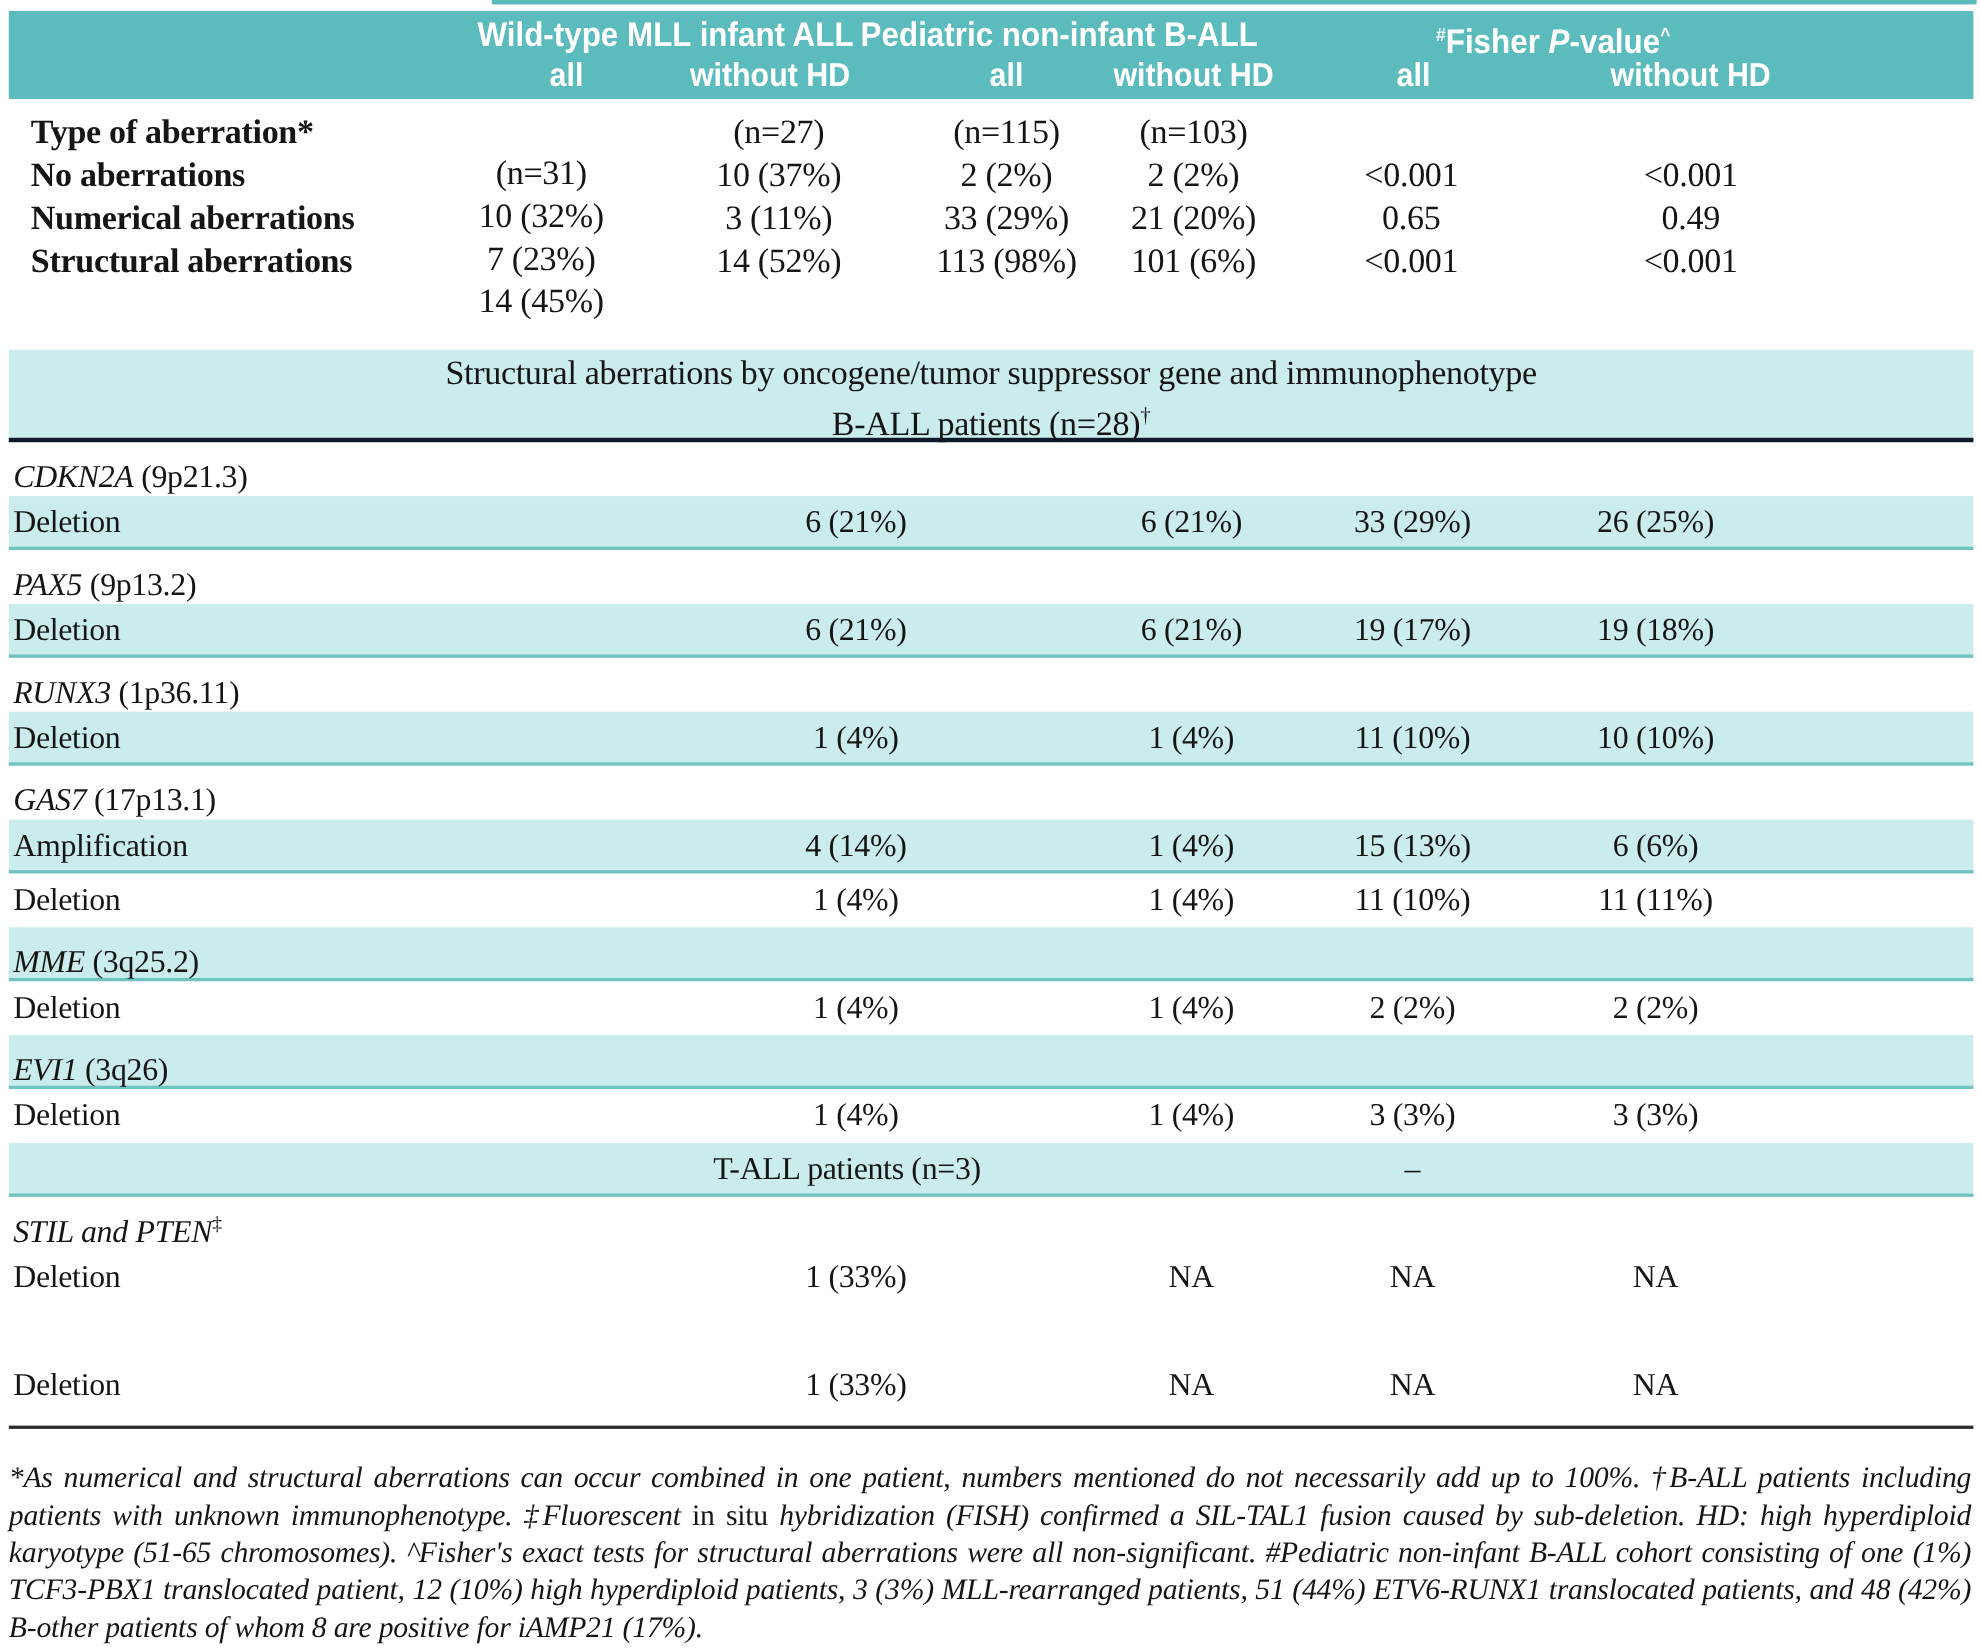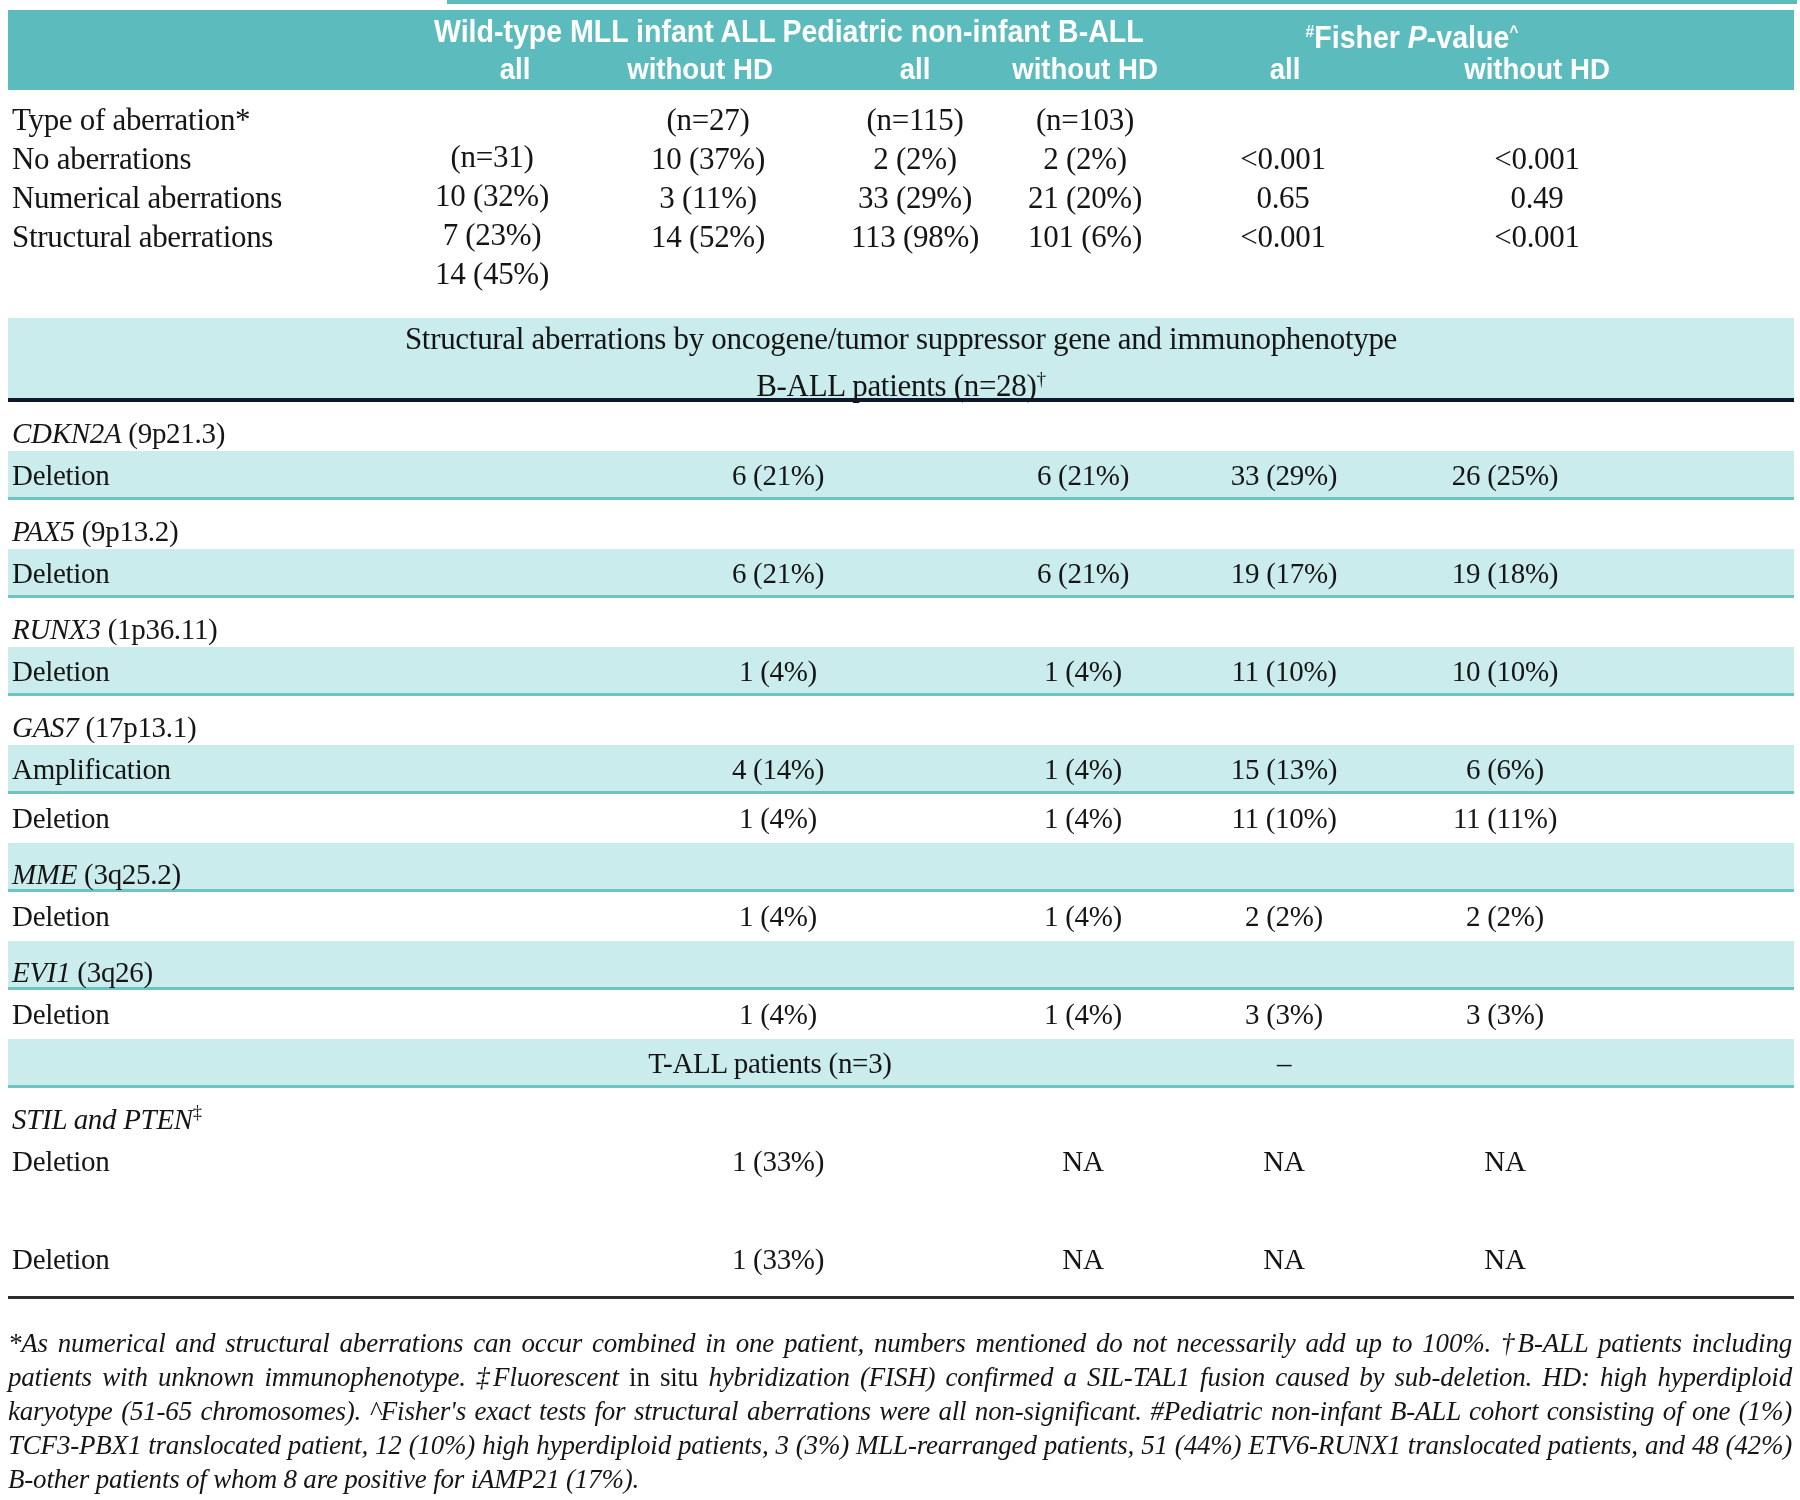--- a/index.html
+++ b/index.html
@@ -17,21 +17,21 @@
     transform:translateX(-50%) scaleX(0.92);
   }
   .hdr .g { top:4px; font-size:31px; line-height:36px; }
   .hdr .s { top:42px; font-size:30px; line-height:34px; }
   .hdr sup { font-size:0.55em; vertical-align:super; }
   .g1{left:597px;} .g2{left:955px;} .g3{left:1404px;}
   .hs1{left:507px;} .hs2{left:692px;} .hs3{left:907px;} .hs4{left:1077px;} .hs5{left:1277px;} .hs6{left:1529px;}
 
   
   .s1row { position:absolute; left:8px; width:1786px; height:39px; line-height:39px; font-size:31px; letter-spacing:-0.3px; }
-  .s1row .lab { position:absolute; left:4px; white-space:nowrap; }
+  .s1row .lab { position:absolute; left:20px; white-space:nowrap;font-weight:bold; }
   .s1row .val { position:absolute; transform:translateX(-50%); white-space:nowrap; }
   .c1{left:484px;margin-top:37px;} .c2{left:700px;} .c3{left:907px;} .c4{left:1077px;} .c5{left:1275px;} .c6{left:1529px;}
 
   
   .band {
     position:absolute; left:8px; top:318px; width:1786px; height:84px;
     background:#cbecec; border-bottom:4px solid #0f172a; box-sizing:border-box;
     text-align:center; font-size:31px; letter-spacing:-0.3px;
   }
   .band .bl { height:40px; line-height:42px; }

